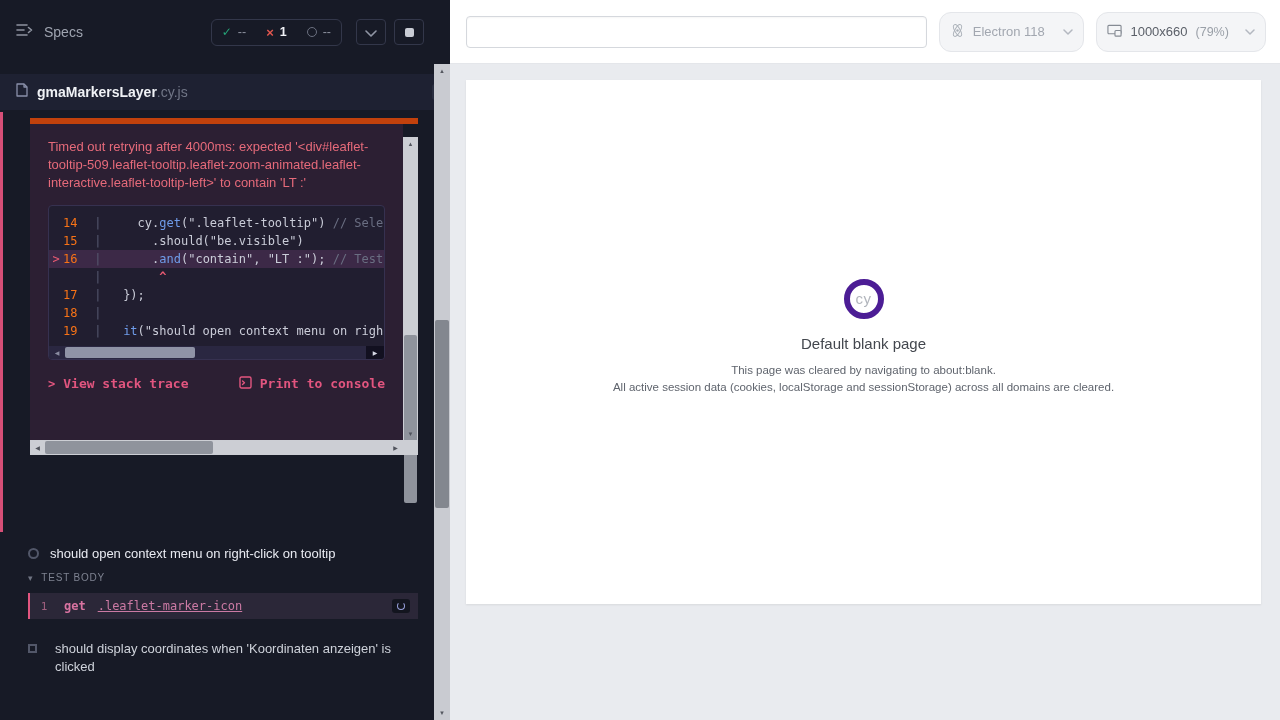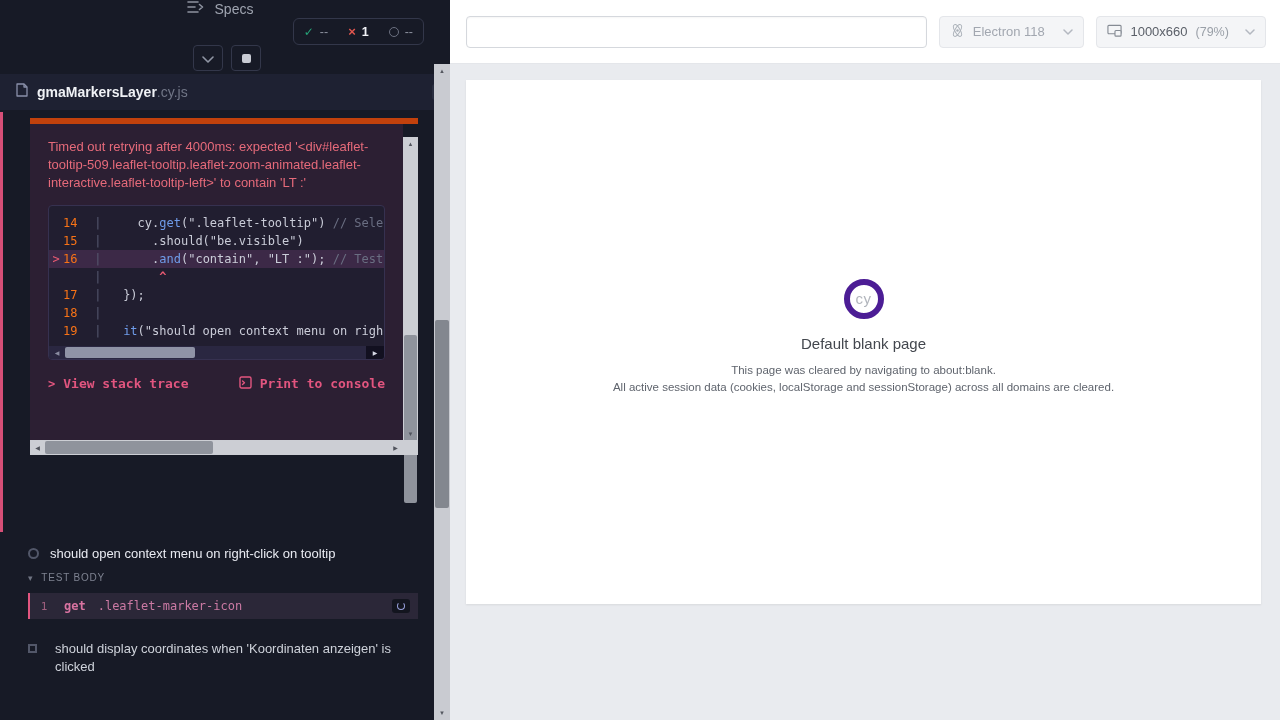--- a/index.html
+++ b/index.html
@@ -6,21 +6,21 @@
   html,body { width:1280px; height:720px; overflow:hidden; background:#e9ebef;
     font-family:"Liberation Sans","DejaVu Sans",sans-serif; }
 
   .screen { position:relative; width:1280px; height:720px; }
 
   
   .reporter { position:absolute; left:0; top:0; width:450px; height:720px;
     background:#171a26; overflow:hidden; }
 
   .rep-header { position:absolute; left:0; top:0; width:434px; height:64px;
-    display:flex; align-items:center; padding:0 10px 0 16px;flex-direction:column; }
+    display:flex; align-items:center; padding:0 10px 0 16px; }
   .rep-left { display:flex; align-items:center; gap:10px; cursor:pointer; }
   .specs-label { color:#9fa4b0; font-size:14px; font-weight:500; }
 
   .stats { display:flex; align-items:center; margin-left:auto;
     border:1px solid #33374a; border-radius:6px; }
   .stat { display:flex; align-items:center; gap:6px; padding:5px 10px;
     font-size:12.5px; color:#8e93a0; }
   .stat .glyph-pass { color:#26a578; font-size:12px; }
   .stat .glyph-fail { color:#e2574f; font-size:13px; font-weight:700; }
   .stat.failed em { color:#f2f3f7; font-weight:700; font-style:normal; }
@@ -107,21 +107,21 @@
     align-items:center; font-size:10px; letter-spacing:0.8px; color:#7e8391;
     cursor:pointer; }
   .tb-chev { font-size:9px; color:#6f7482; }
 
   .command-row { position:absolute; left:28px; top:593px; width:390px; height:26px;
     background:#2b2738; border-left:2px solid #e2557f; display:flex; align-items:center;
     font-family:"DejaVu Sans Mono",monospace; font-size:12px; padding-right:8px;
     cursor:pointer; }
   .cmd-num { width:28px; text-align:center; color:#a05f7e; font-size:11px; flex:none; }
   .cmd-method { margin-left:6px; color:#d973a1; font-weight:700; }
-  .cmd-msg { margin-left:12px; color:#cc7aa4; }
+  .cmd-msg { margin-left:12px; color:#cc7aa4;text-decoration:underline; }
   .cmd-badge { margin-left:auto; width:18px; height:14px; background:#13151f;
     border-radius:3px; display:flex; align-items:center; justify-content:center; }
   .spin { width:8px; height:8px; border-radius:50%; border:1.5px solid #98a0dc;
     border-top-color:transparent; }
 
   .test-pending { position:absolute; left:0; top:636px; width:420px; display:flex;
     gap:18px; padding:4px 16px 4px 28px; font-size:13px; line-height:18px;
     color:#ced2da; align-items:flex-start; cursor:pointer; }
   .pend-icon { width:9px; height:9px; border:2px solid #525769; flex:none; margin-top:4px; }
 
@@ -136,22 +136,22 @@
   
   .app { position:absolute; left:450px; top:0; width:830px; height:720px;
     background:#e9ebef; }
   .app-header { position:absolute; top:0; left:0; right:0; height:64px; background:#fff;
     border-bottom:1px solid #e4e6ea; display:flex; align-items:center;
     padding:0 14px 0 16px; gap:12px; }
   .url-input { width:462px; height:32px; border:1px solid #d5d8dd; border-radius:4px;
     padding:0 10px; font-size:13px; color:#444; background:#fff; outline:none;
     box-shadow:inset 0 1px 2px rgba(0,0,0,0.04);
     font-family:"Liberation Sans","DejaVu Sans",sans-serif; }
-  .pill-select { height:32px; background:#f4f5f7; border:1px solid #e4e6ea;
-    border-radius:4px; display:flex; align-items:center; gap:8px; padding:0 10px;
+  .pill-select { height:40px; background:#f4f5f7; border:1px solid #e4e6ea;
+    border-radius:12px; display:flex; align-items:center; gap:8px; padding:0 10px;
     cursor:pointer;text-align:center; }
   .browser-select { width:146px; font-size:13px; color:#a2a7b0; }
   .viewport-select { width:170px; font-size:13px; color:#5a5f68; font-weight:500; }
   .vp-scale { color:#9aa0a8; font-weight:400; font-size:12.5px; }
   .sel-chev { margin-left:auto; display:flex; align-items:center; }
 
   .app-content { position:absolute; top:64px; left:0; right:0; bottom:0; }
   .aut-frame { position:absolute; left:16px; top:16px; width:795px; height:524px;
     background:#fff; box-shadow:0 1px 2px rgba(0,0,0,0.08);
     display:flex; align-items:center; justify-content:center; }

